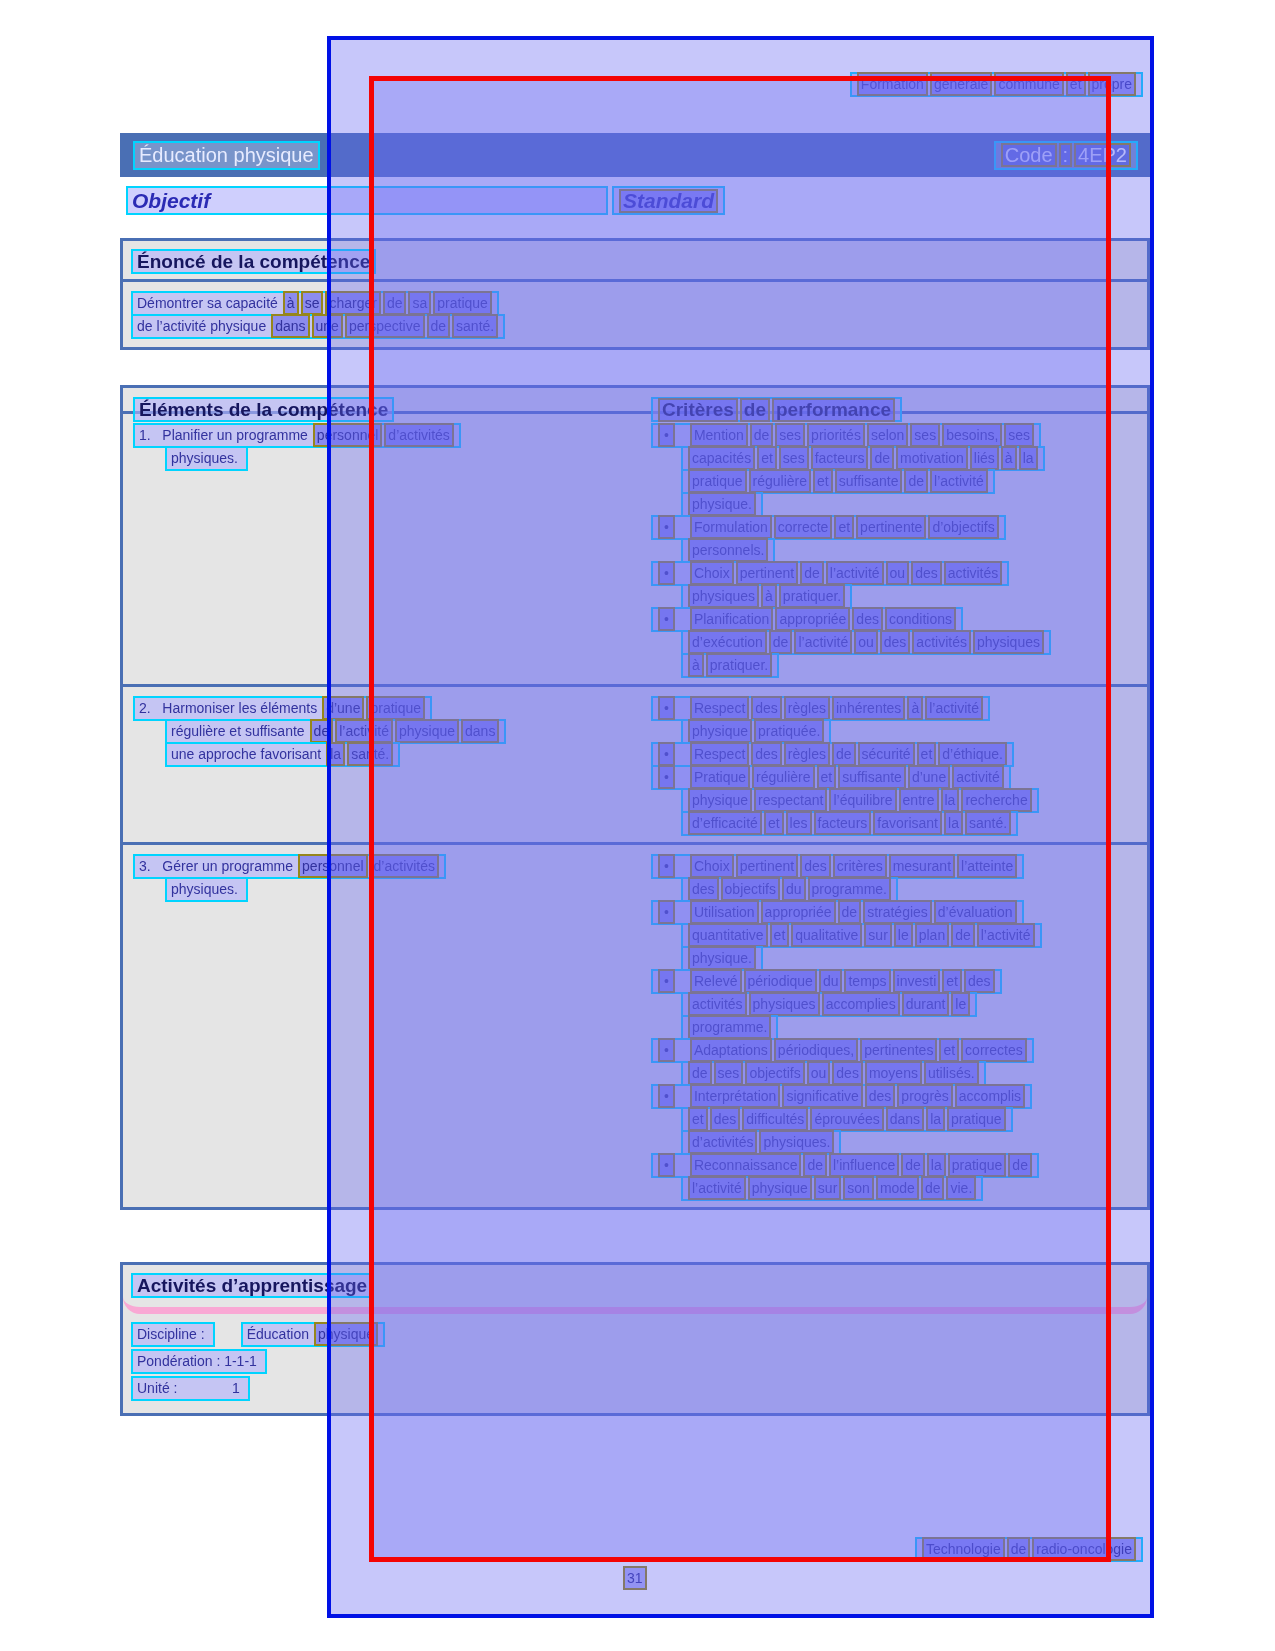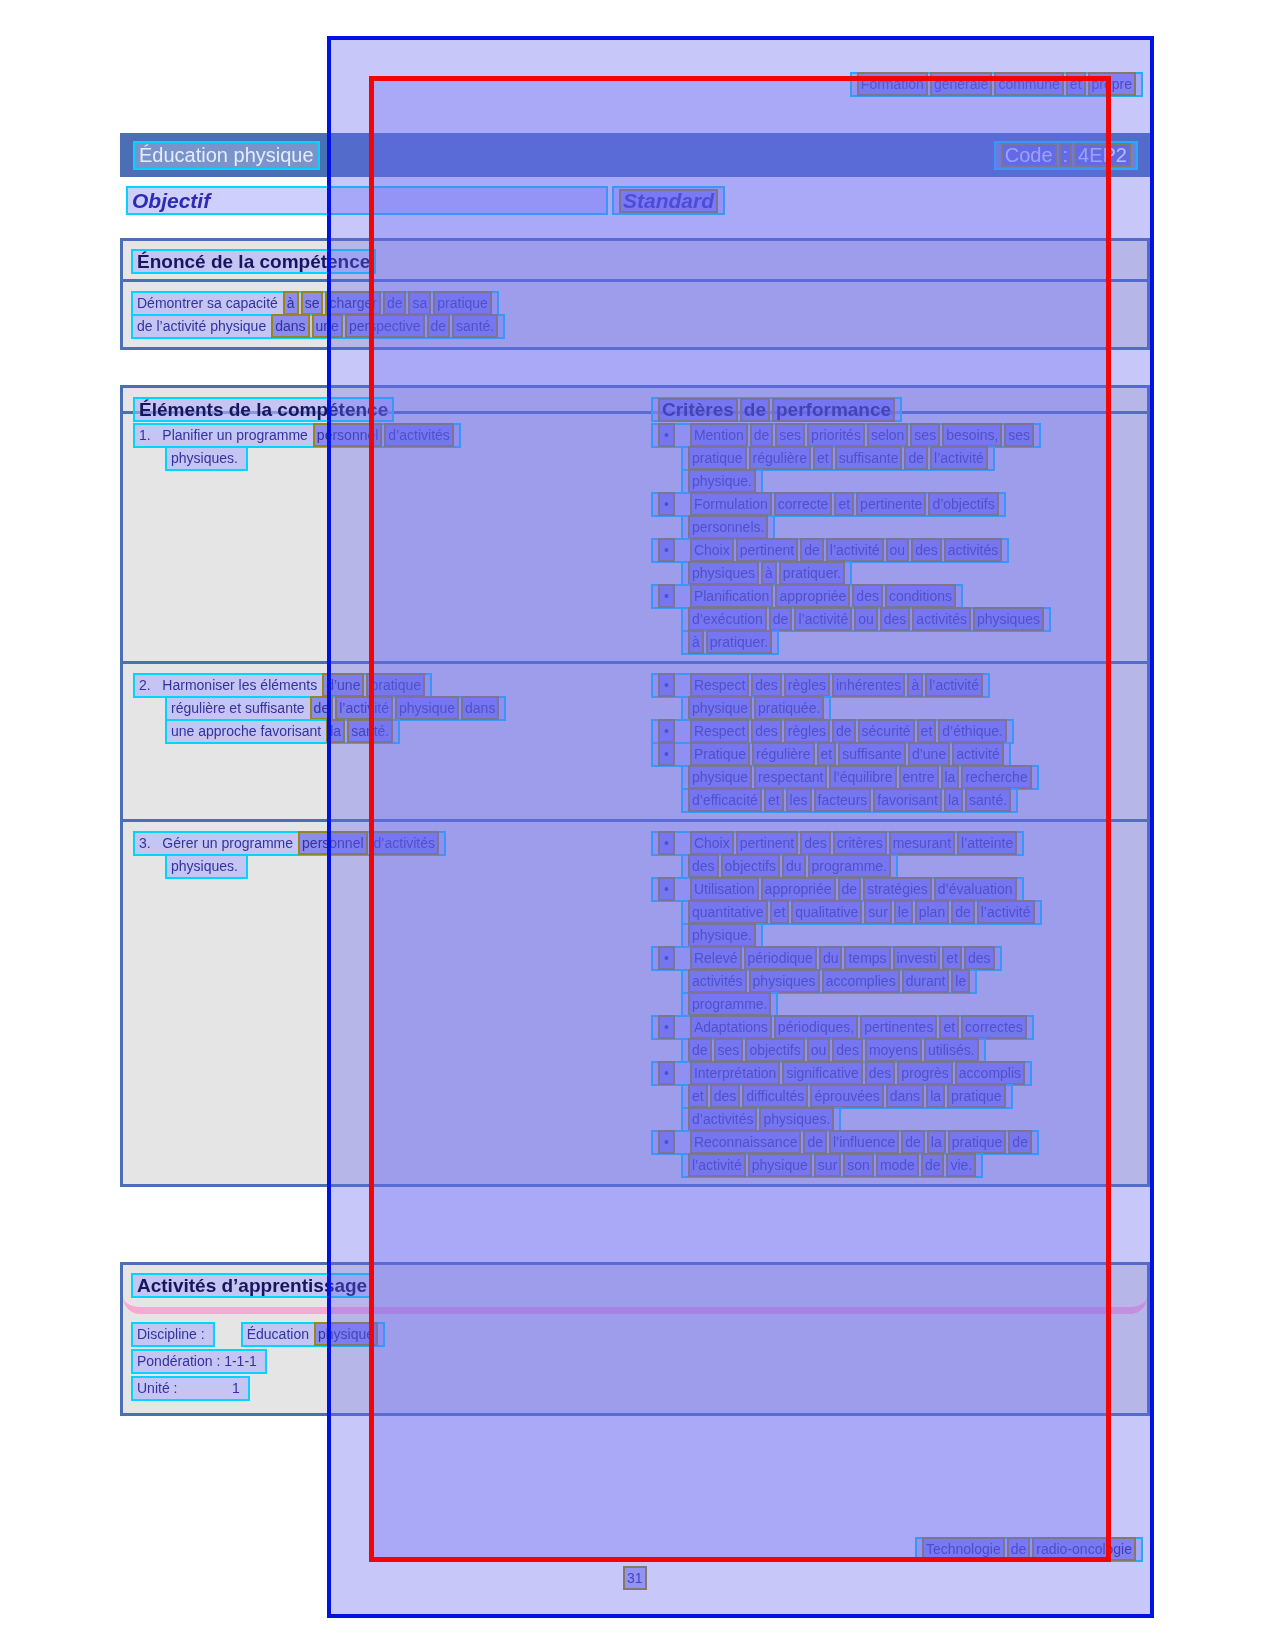--- a/index.html
+++ b/index.html
@@ -94,20 +94,21 @@
       <div class="rcell bold-line tl"><span class="line"><span class="w">Critères</span><span class="w">de</span><span class="w">performance</span></span></div>
     </div>
     <div>
         <div class="row">
           <div class="lcell">
             <div class="tl"><span class="line"><span class="pre">1.&nbsp;&nbsp;&nbsp;Planifier un programme</span><span class="w">personnel</span><span class="w">d’activités</span></span></div>
             <div class="tl ind2"><span class="line"><span class="pre">physiques.</span></span></div>
           </div>
           <div class="rcell">
             <div class="tl"><span class="line"><span class="w bullet">•</span><span class="w">Mention</span><span class="w">de</span><span class="w">ses</span><span class="w">priorités</span><span class="w">selon</span><span class="w">ses</span><span class="w">besoins,</span><span class="w">ses</span></span></div>
+            <div class="tl ind"><span class="line"><span class="w">capacités</span><span class="w">et</span><span class="w">ses</span><span class="w">facteurs</span><span class="w">de</span><span class="w">motivation</span><span class="w">liés</span><span class="w">à</span><span class="w">la</span></span></div>
             <div class="tl ind"><span class="line"><span class="w">pratique</span><span class="w">régulière</span><span class="w">et</span><span class="w">suffisante</span><span class="w">de</span><span class="w">l’activité</span></span></div>
             <div class="tl ind"><span class="line"><span class="w">physique.</span></span></div>
             <div class="tl"><span class="line"><span class="w bullet">•</span><span class="w">Formulation</span><span class="w">correcte</span><span class="w">et</span><span class="w">pertinente</span><span class="w">d’objectifs</span></span></div>
             <div class="tl ind"><span class="line"><span class="w">personnels.</span></span></div>
             <div class="tl"><span class="line"><span class="w bullet">•</span><span class="w">Choix</span><span class="w">pertinent</span><span class="w">de</span><span class="w">l’activité</span><span class="w">ou</span><span class="w">des</span><span class="w">activités</span></span></div>
             <div class="tl ind"><span class="line"><span class="w">physiques</span><span class="w">à</span><span class="w">pratiquer.</span></span></div>
             <div class="tl"><span class="line"><span class="w bullet">•</span><span class="w">Planification</span><span class="w">appropriée</span><span class="w">des</span><span class="w">conditions</span></span></div>
             <div class="tl ind"><span class="line"><span class="w">d’exécution</span><span class="w">de</span><span class="w">l’activité</span><span class="w">ou</span><span class="w">des</span><span class="w">activités</span><span class="w">physiques</span></span></div>
             <div class="tl ind"><span class="line"><span class="w">à</span><span class="w">pratiquer.</span></span></div>
           </div>

